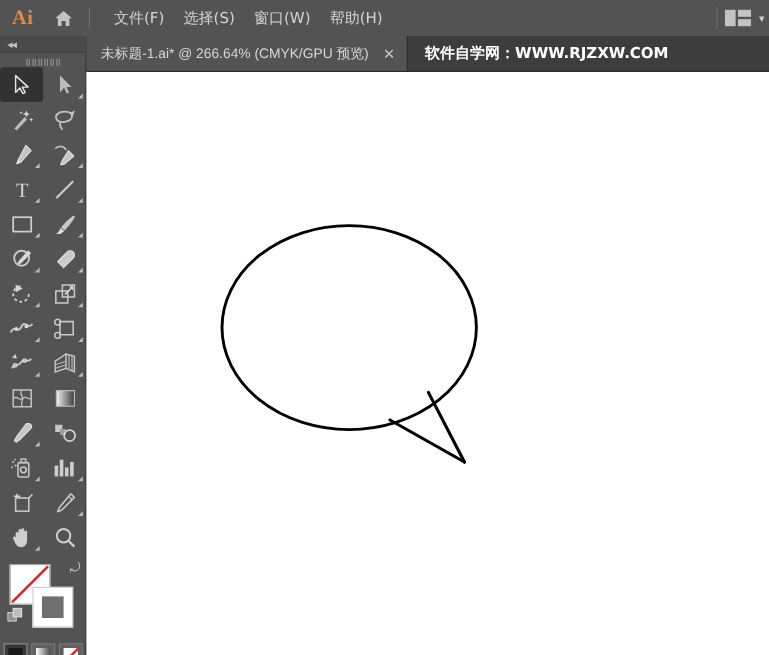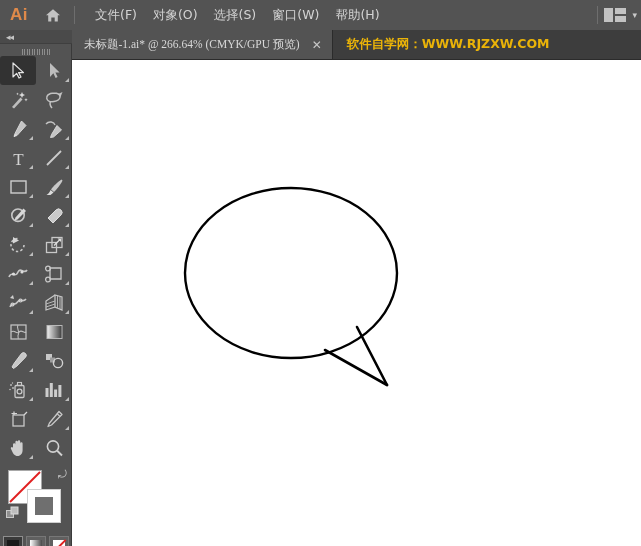--- a/index.html
+++ b/index.html
@@ -15,21 +15,21 @@
     position: absolute; left: 0; top: 0;
     width: 641px; height: 30px;
     background: #535353;
     display: flex; align-items: center;
   }
   .ai-logo {
     width: 38px; height: 30px;
     display: flex; align-items: center; justify-content: center;
     color: #e08a4a; font-size: 17px; font-weight: bold;
     letter-spacing: 0.5px;
-    font-family: Liberation Sans, sans-serif;
+    font-family: Liberation Serif, serif;
   }
   .home-btn {
     width: 30px; height: 30px;
     display: flex; align-items: center; justify-content: center;
   }
   .vdiv { width: 1px; height: 18px; background: #6e6e6e; margin: 0 6px; }
   .menu-items { display: flex; align-items: center; margin-left: 6px; }
   .menu-item {
     color: #d4d4d4; font-size: 12.5px;
     padding: 5px 8px; white-space: nowrap;
@@ -52,26 +52,26 @@
   }
   .doc-tab {
     background: #535353;
     display: flex; align-items: center;
     padding: 0 8px 0 12px;
     gap: 10px;
     border-right: 1px solid #2b2b2b;
   }
   .doc-tab-label {
     color: #d8d8d8; font-size: 11.5px; white-space: nowrap;
-    font-family: Liberation Serif, serif;
+    font-family: Liberation Sans, sans-serif;
   }
   .tab-close { color: #c8c8c8; font-size: 12px; line-height: 1; padding: 0 2px; }
   .promo-text {
     display: flex; align-items: center;
-    color: #eab308; font-size: 12.5px; font-weight: bold;
+    color: #ffffff; font-size: 12.5px; font-weight: bold;
     padding-left: 14px; white-space: nowrap;
     font-family: "DejaVu Sans", sans-serif;
   }
 
   
   #toolbar {
     position: absolute; left: 0; top: 30px;
     width: 72px; height: 516px;
     background: #535353;
     border-right: 1px solid #3a3a3a;
@@ -176,21 +176,20 @@
 <div id="menubar">
   <div class="ai-logo">Ai</div>
   <div class="home-btn">
     <svg width="16" height="15" viewBox="0 0 16 15" aria-hidden="true">
       <path d="M8 1.2 L15 7.2 L12.8 7.2 L12.8 13.6 L9.7 13.6 L9.7 9.4 L6.3 9.4 L6.3 13.6 L3.2 13.6 L3.2 7.2 L1 7.2 Z" fill="#c3c3c3"></path>
     </svg>
   </div>
   <div class="vdiv"></div>
   <div class="menu-items">
     <div class="menu-item">文件(F)</div>
-    <div class="menu-item">对象(O)</div>
     <div class="menu-item">选择(S)</div>
     <div class="menu-item">窗口(W)</div>
     <div class="menu-item">帮助(H)</div>
   </div>
   <div class="ws-area">
     <div class="vdiv"></div>
     <div class="ws-icon">
       <svg width="22" height="14" viewBox="0 0 22 14" aria-hidden="true">
         <rect x="0" y="0" width="9" height="14" fill="#c3c3c3"></rect>
         <rect x="11" y="0" width="11" height="6" fill="#c3c3c3"></rect>

